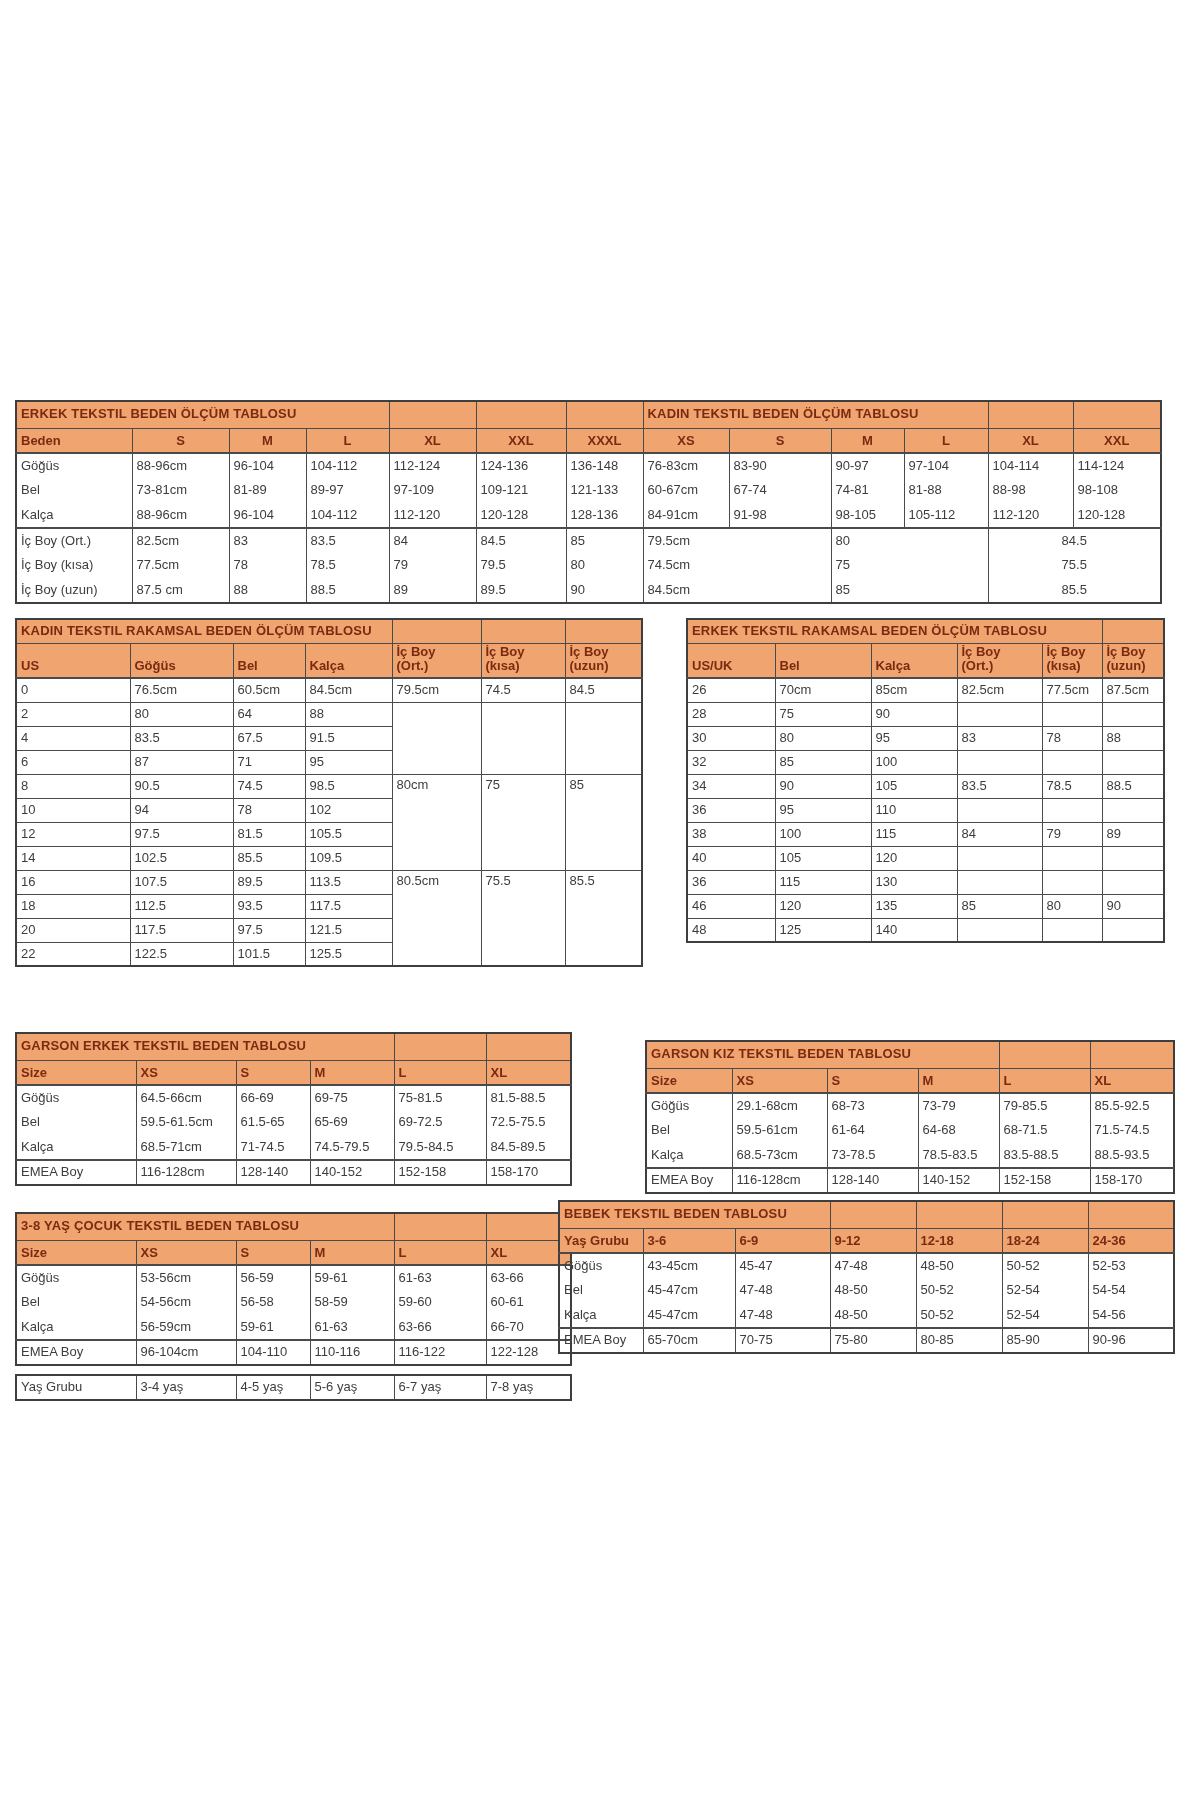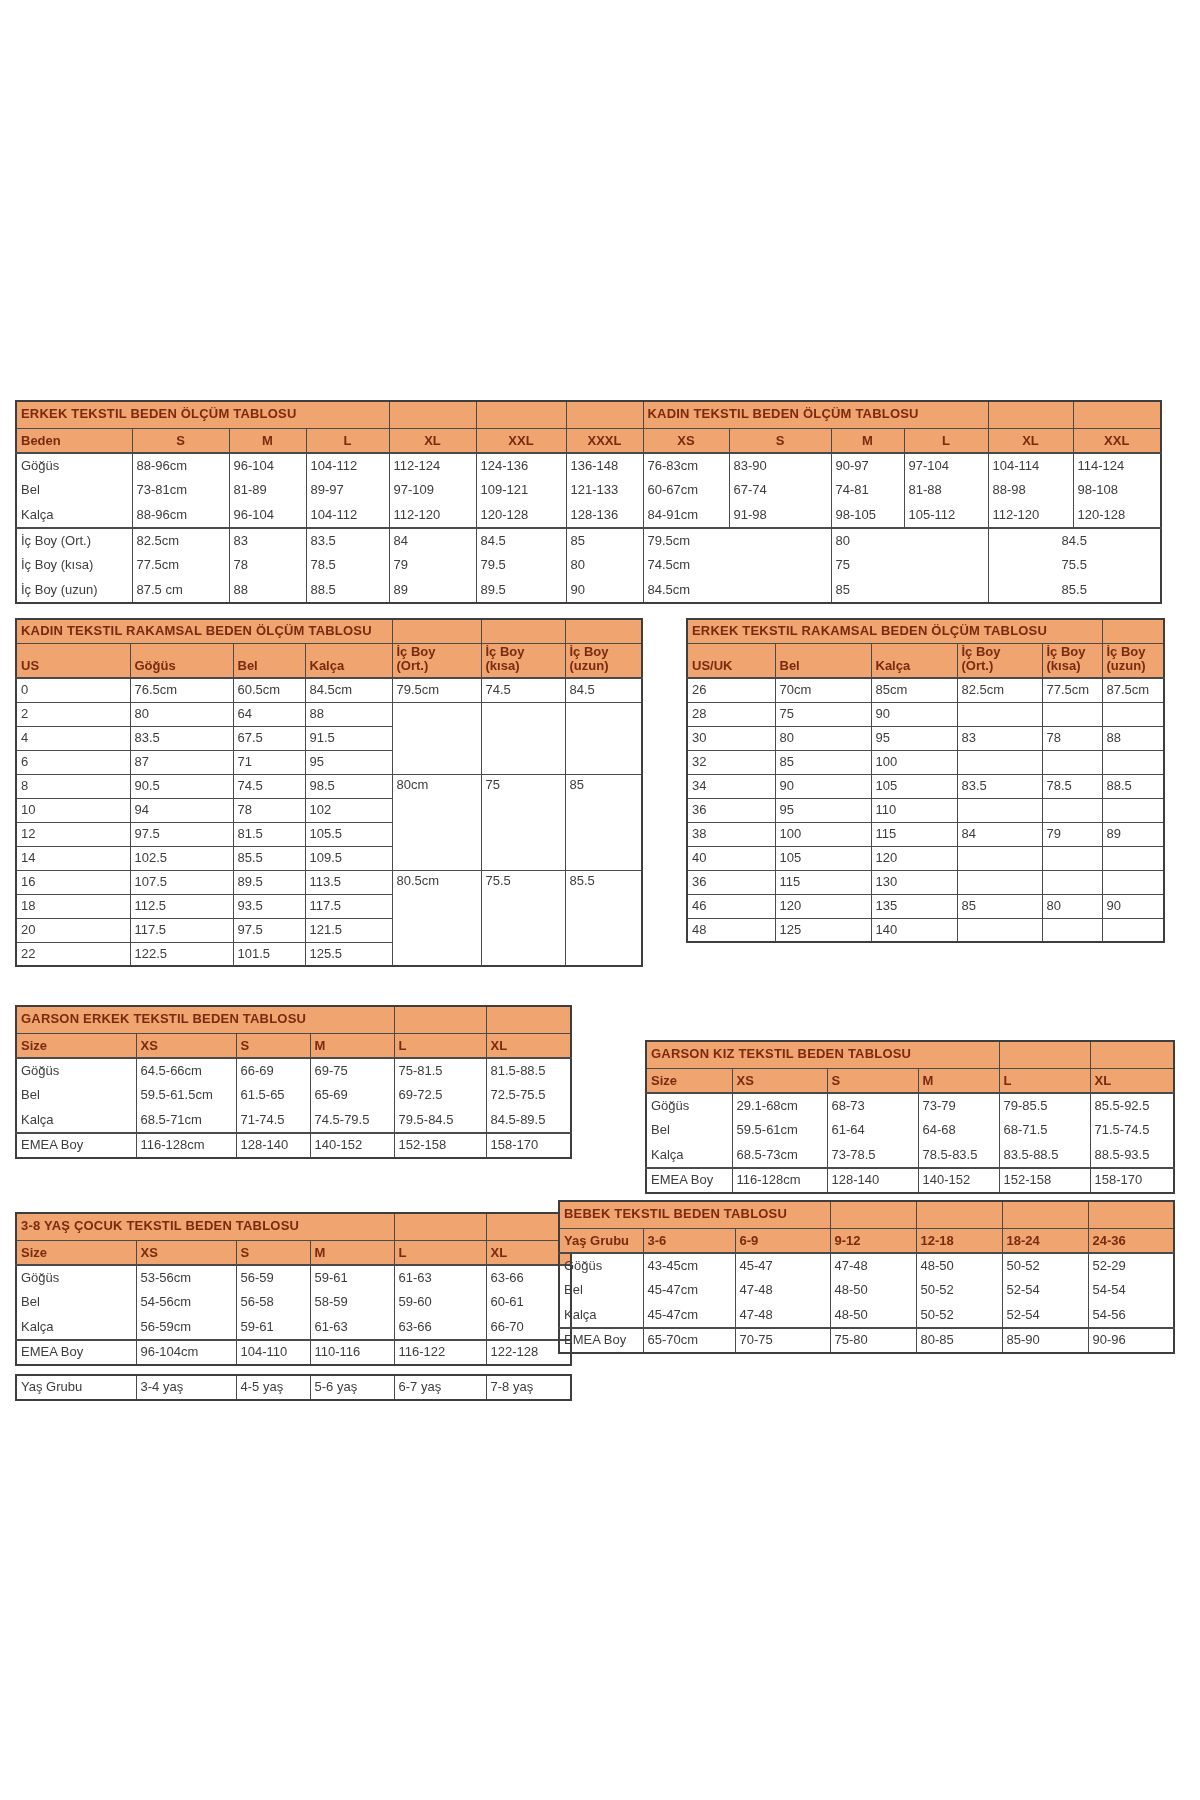--- a/index.html
+++ b/index.html
@@ -20,21 +20,21 @@
   tr{height:25px;}
   tr.tl{height:27px;}
   tr.tall{height:49px;}
   tr.rb2 td{border-bottom-width:2px;}
   tr.rb0 td{border-bottom-style:none;}
   tr.rt0 td{border-top-style:none;}
   #t-kadin-num tr,#t-erkek-num tr{height:24px;}
   #t-adult{left:15px;top:400px;}
   #t-kadin-num{left:15px;top:618px;}
   #t-erkek-num{left:686px;top:618px;}
-  #t-garson-erkek{left:15px;top:1005px;}
+  #t-garson-erkek{left:15px;top:1032px;}
   #t-garson-kiz{left:645px;top:1032px;margin-top:8px;}
   #t-cocuk{left:15px;top:1212px;}
   #t-cocuk-yas{left:15px;top:1374px;}
   #t-bebek{left:558px;top:1200px;}
 </style>
 </head>
 <body>
 
 <div id="canvas">
 
@@ -617,21 +617,21 @@
           <td class="h">18-24</td>
           <td class="h">24-36</td>
         </tr>
         <tr class="rb0">
           <td class="l">Göğüs</td>
           <td class="d">43-45cm</td>
           <td class="d">45-47</td>
           <td class="d">47-48</td>
           <td class="d">48-50</td>
           <td class="d">50-52</td>
-          <td class="d">52-29</td>
+          <td class="d">52-53</td>
         </tr>
         <tr class="rt0 rb0">
           <td class="l">Bel</td>
           <td class="d">45-47cm</td>
           <td class="d">47-48</td>
           <td class="d">48-50</td>
           <td class="d">50-52</td>
           <td class="d">52-54</td>
           <td class="d">54-54</td>
         </tr>

